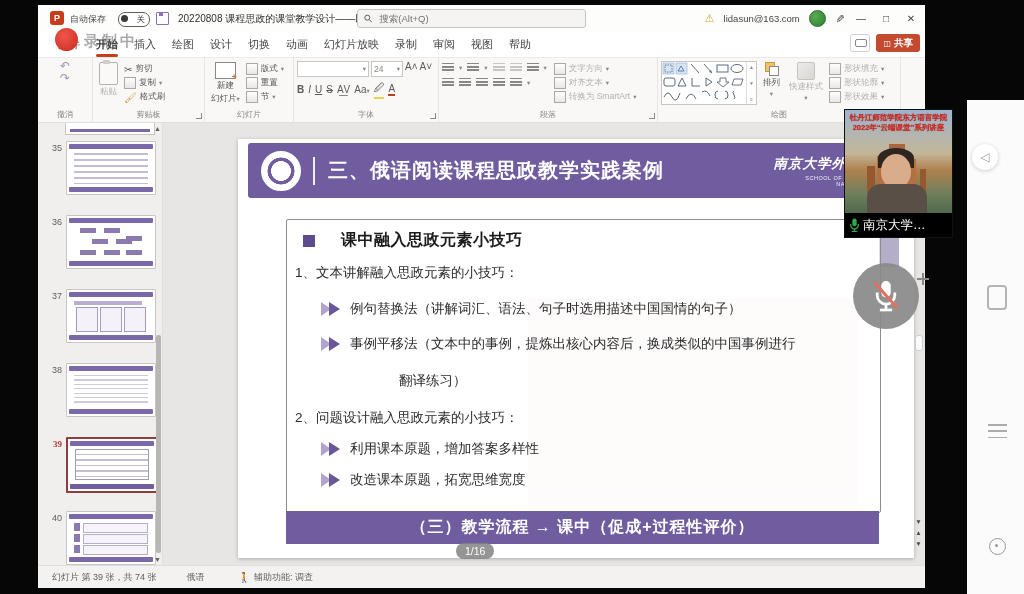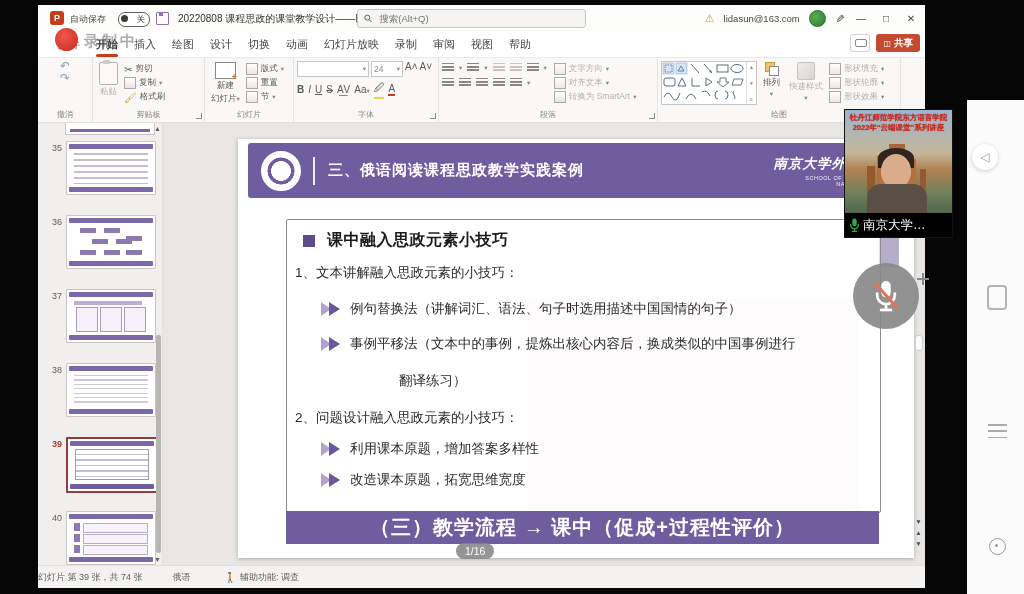--- a/index.html
+++ b/index.html
@@ -73,21 +73,21 @@
   .arrange-ic::after{content:"";position:absolute;right:0;bottom:0;width:8px;height:8px;background:#fff;border:1px solid #8a8886;}
   .qs-ic{width:16px;height:16px;border:1px solid #c6c4c1;background:linear-gradient(135deg,#ececea,#d8d6d3);border-radius:2px;}
 
   
   .workarea{flex:1;display:flex;min-height:0;}
   .thumbs{width:124px;background:#f0efed;position:relative;flex:0 0 auto;border-right:1px solid #e1dfdd;overflow:hidden;}
   .thumb-sliver{position:absolute;left:27px;top:0;width:88px;height:11px;background:#fff;border:1px solid #c8c6c4;border-top:none;}
   .thumb-sliver::after{content:"";position:absolute;left:4px;bottom:2px;right:4px;height:3px;background:#7a68a8;}
   .titem{position:absolute;left:0;display:flex;}
   .tnum{width:24px;font-size:9px;color:#605e5c;text-align:right;padding-right:4px;padding-top:2px;}
-  .tnum.sel{color:#b03a3a;font-weight:bold;}
+  .tnum.sel{color:#b03a3a;font-weight:bold;font-family:Liberation Serif, serif;}
   .tbox{width:88px;height:52px;background:#fff;border:1px solid #c8c6c4;border-radius:1px;position:relative;overflow:hidden;}
   .tbox.sel{border:2px solid #8f3d3d;}
   .tbar{position:absolute;left:2px;right:2px;height:5px;background:#7a68a8;border-radius:1px;}
   .tbar.top{top:2px;}
   .tbar.bot{bottom:2px;}
   .tpat{position:absolute;left:7px;right:7px;top:11px;bottom:10px;}
   .pat-lines{background:repeating-linear-gradient(180deg,#c4bdd4 0 1.6px,transparent 1.6px 6px);}
   .pat-dense{background:repeating-linear-gradient(180deg,#cfc9dc 0 1.3px,transparent 1.3px 4.4px);}
   .pat-flow i{position:absolute;width:16px;height:5px;background:#8a7ab0;}
   .pat-cols i{position:absolute;top:6px;bottom:0;width:20px;border:1px solid #a79ac2;background:#f4f2f8;}
@@ -98,50 +98,50 @@
   .thumb-scroll{position:absolute;right:1px;top:212px;width:5px;height:218px;background:#b8b6b3;border-radius:2px;}
   .tarrow{position:absolute;right:1px;font-size:7px;color:#605e5c;}
 
   .canvas{flex:1;background:#e8e6e4;position:relative;min-width:0;}
 
   
   .slide{position:absolute;left:75px;top:16px;width:676px;height:419px;background:#fff;box-shadow:0 1px 4px rgba(0,0,0,.25);}
   .s-header{position:absolute;left:10px;top:4px;right:0;height:55px;background:#6f5da0;border-radius:3px 0 0 3px;display:flex;align-items:center;}
   .s-logo{width:36px;height:36px;border-radius:50%;background:radial-gradient(circle,#fff 0 38%,#6f5da0 40% 52%,#fff 54% 70%,#e8e4f0 72%);border:2px solid #fdfdfd;margin-left:13px;flex:0 0 auto;}
   .s-div{width:2px;height:28px;background:#fff;opacity:.9;margin-left:12px;}
-  .s-title{color:#fff;font-size:15px;font-weight:bold;letter-spacing:1px;margin-left:13px;white-space:nowrap;}
+  .s-title{color:#fff;font-size:20px;font-weight:bold;letter-spacing:1px;margin-left:13px;white-space:nowrap;}
   .s-school{margin-left:auto;margin-right:10px;text-align:right;color:#fff;}
   .s-school .cn{font-family:"Liberation Serif","DejaVu Serif",serif;font-style:italic;font-weight:bold;font-size:13.5px;letter-spacing:1px;}
   .s-school .en{font-size:5.5px;letter-spacing:.5px;opacity:.9;margin-top:2px;}
   .deco-tab{position:absolute;right:15px;width:20px;}
   .deco-dark{top:59px;height:28px;background:#56477f;}
   .deco-light{top:92px;height:36px;background:#b5aec8;}
   .watermark{position:absolute;left:290px;top:160px;width:330px;height:210px;opacity:.05;background:repeating-linear-gradient(90deg,#a05a4a 0 10px,transparent 10px 16px),linear-gradient(#b07060,#b07060);}
   .s-box{position:absolute;left:48px;top:80px;width:593px;height:292px;border:1.5px solid #8f8d8b;border-radius:2px;background:rgba(255,255,255,.6);}
-  .box-title{position:absolute;left:16px;top:10px;display:flex;align-items:center;gap:12px;}
+  .box-title{position:absolute;left:16px;top:10px;display:flex;align-items:center;gap:26px;}
   .box-sq{width:12px;height:12px;background:#5d4b8c;}
   .box-title-txt{font-size:16px;font-weight:bold;color:#1c1c1c;letter-spacing:.5px;}
   .sline{position:absolute;font-size:13.5px;color:#2b2b2b;white-space:nowrap;display:flex;align-items:center;}
   .dbl-arrow{position:relative;width:22px;height:14px;margin-right:7px;flex:0 0 auto;}
   .dbl-arrow::before{content:"";position:absolute;left:0;top:0;border-left:10px solid #b0a3cd;border-top:7px solid transparent;border-bottom:7px solid transparent;}
   .dbl-arrow::after{content:"";position:absolute;left:8px;top:0;border-left:11px solid #6a5699;border-top:7px solid transparent;border-bottom:7px solid transparent;}
   .s-footer{position:absolute;left:48px;top:372px;width:593px;height:33px;background:#6f5da0;display:flex;align-items:center;justify-content:center;}
-  .s-footer-txt{color:#fff;font-size:20px;font-weight:bold;letter-spacing:1px;}
+  .s-footer-txt{color:#fff;font-size:16px;font-weight:bold;letter-spacing:1px;}
   .page-pill{position:absolute;left:218px;top:404px;background:rgba(130,130,132,.85);color:#fff;font-size:10.5px;border-radius:9px;padding:2px 9px;}
 
   .canvas-scrollbar{position:absolute;right:1px;top:16px;width:11px;height:420px;}
   .cs-thumb{position:absolute;left:2px;top:196px;width:6px;height:14px;background:#fbfbfb;border-radius:3px;border:1px solid #d0cecb;}
   .cs-btns{position:absolute;right:0;bottom:12px;width:11px;display:flex;flex-direction:column;align-items:center;gap:4px;font-size:6.5px;color:#4a4a4a;}
   .move-cursor{position:absolute;right:-4px;top:150px;width:12px;height:12px;}
   .move-cursor::before{content:"";position:absolute;left:5px;top:0;width:1.5px;height:12px;background:#8a8886;}
   .move-cursor::after{content:"";position:absolute;left:0;top:5px;width:12px;height:1.5px;background:#8a8886;}
 
   
   .statusbar{height:22px;background:#f3f2f1;border-top:1px solid #e1dfdd;display:flex;align-items:center;font-size:9px;color:#605e5c;position:relative;flex:0 0 auto;}
-  .sb-item{white-space:nowrap;display:flex;align-items:center;gap:3px;}
+  .sb-item{margin-left:14px;white-space:nowrap;display:flex;align-items:center;gap:3px;}
   .sb-right{position:absolute;right:4px;display:flex;align-items:center;gap:8px;}
   .view-ic{width:13px;height:11px;border:1px solid #8a8886;background:#fff;position:relative;}
   .view-ic.active{border-color:#5c5a58;background:#e3e1df;}
   .view-ic.sorter{background:repeating-linear-gradient(90deg,#8a8886 0 4px,#fff 4px 6px);}
   .view-ic.reading::before{content:"";position:absolute;left:2px;right:2px;top:3px;height:1px;background:#8a8886;box-shadow:0 3px 0 #8a8886;}
   .view-ic.show{clip-path:polygon(15% 0,85% 0,100% 100%,0 100%);}
   .zoom-track{width:58px;height:1.5px;background:#8a8886;position:relative;}
   .zoom-thumb{position:absolute;left:26px;top:-4px;width:3.5px;height:10px;background:#5c5a58;}
   .fit-ic{width:11px;height:9px;border:1px solid #5c5a58;position:relative;}
   .fit-ic::before{content:"";position:absolute;left:3px;top:2px;width:3px;height:3px;background:#5c5a58;}

